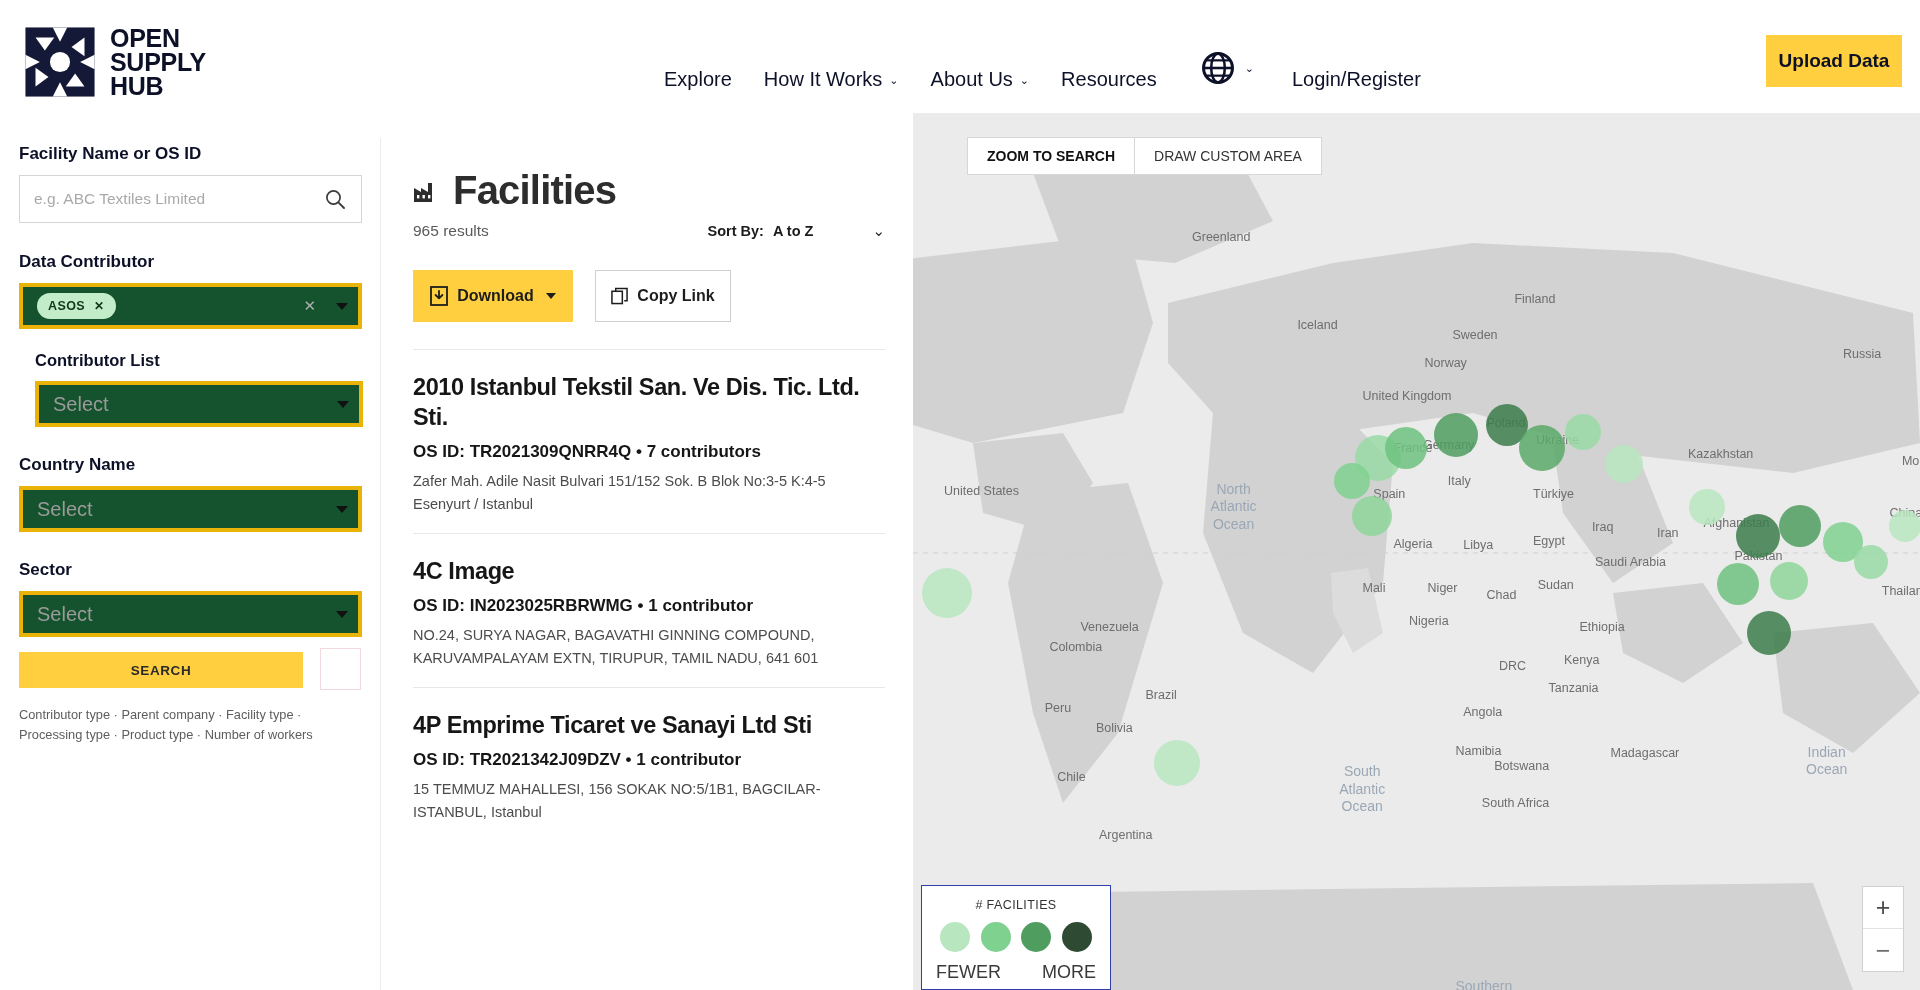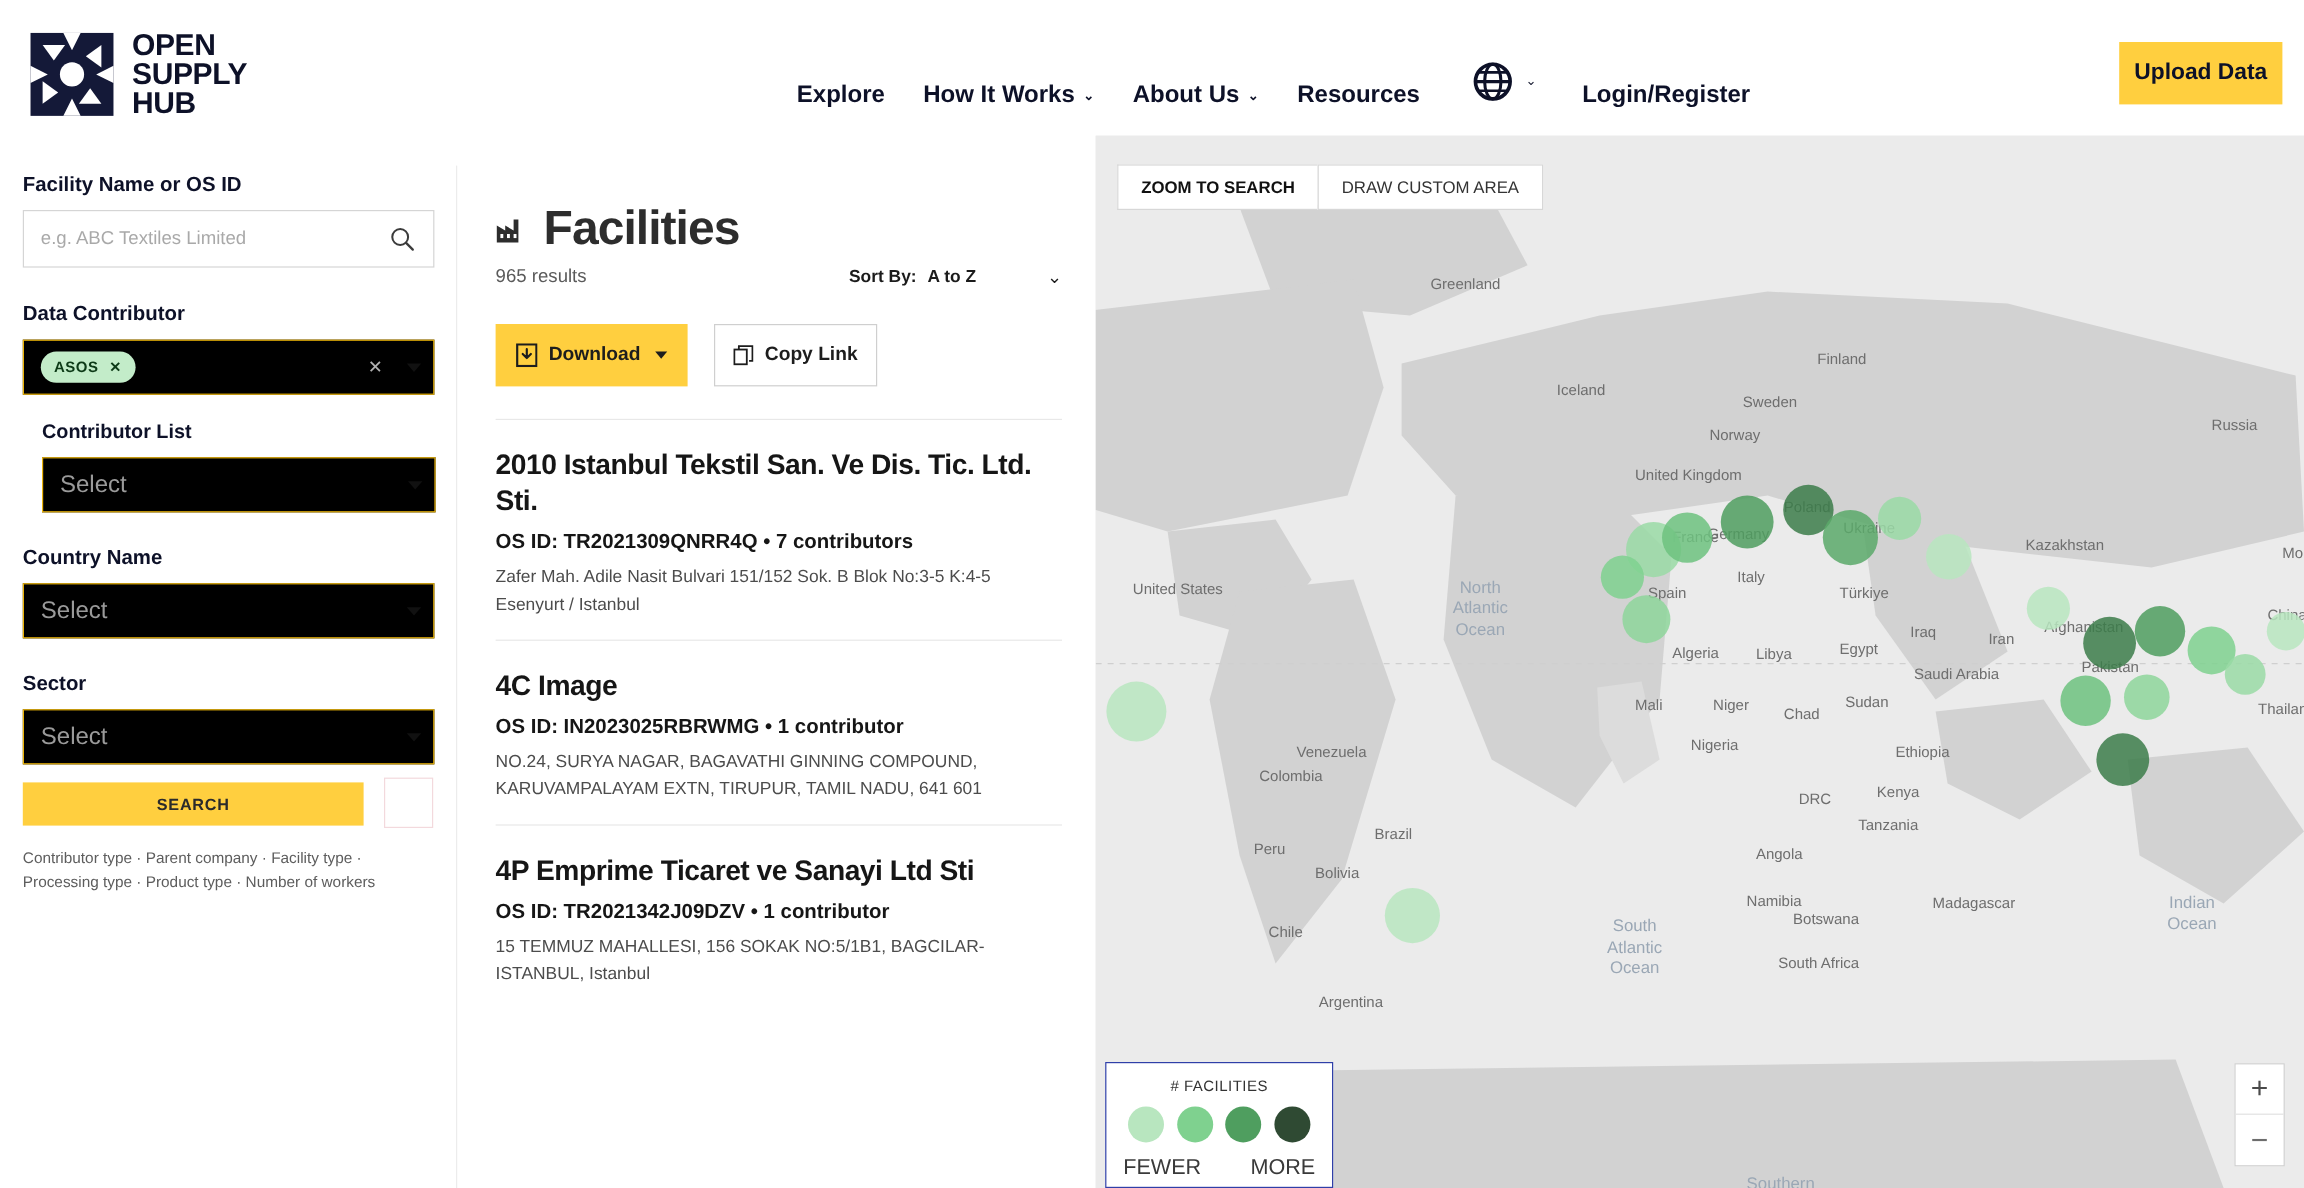--- a/index.html
+++ b/index.html
@@ -19,21 +19,21 @@
     display: flex; align-items: center;
   }
   .logo-wrap { position: absolute; left: 24px; top: 26px; display: flex; align-items: center; gap: 14px; }
   .logo-mark { width: 72px; height: 72px; }
   .logo-text {
     font-weight: 800; font-size: 25px; line-height: 24px;
     color: #0d1128; letter-spacing: -0.3px;
   }
   .nav { position: absolute; left: 648px; top: 44px; display: flex; align-items: center; gap: 0px; }
   .nav-item {
-    font-size: 20px; font-weight: 700; color: #0d1128;
+    font-size: 20px; font-weight: 400; color: #0d1128;
     display: flex; align-items: center; gap: 7px;
     padding: 0 16px; cursor: pointer; white-space: nowrap; margin-top: 24px;
   }
   .caret { font-size: 11px; color: #0d1128; line-height: 1; position: relative; top: 1px; }
   .globe-item { padding: 0 14px 0 28px; display: flex; align-items: center; gap: 10px; cursor: pointer; }
   .globe { width: 34px; height: 34px; }
   .upload-btn {
     position: absolute; right: 18px; top: 35px;
     width: 136px; height: 52px; background: #FFCF3F;
     color: #0d1128; font-size: 19px; font-weight: 800;
@@ -58,22 +58,22 @@
     padding: 0 14px; position: relative;
   }
   .text-input input {
     flex: 1; border: none; outline: none; font-size: 15.5px;
     color: #7d7d7d; font-family: inherit; background: transparent;
   }
   .text-input input::placeholder { color: #a9a9a9; }
   .search-glass { width: 24px; height: 24px; flex-shrink: 0; }
 
   .select-box {
-    width: 343px; height: 46px; border: 1px solid #eab308;
-    background: #000000; display: flex; align-items: center;
+    width: 343px; height: 46px; border: 4px solid #eab308;
+    background: #14532d; display: flex; align-items: center;
     padding: 0 10px 0 14px; position: relative; cursor: pointer;
   }
   .select-box.indent { width: 328px; margin-left: 16px; }
   .select-placeholder { font-size: 20px; color: #9a9a9a; flex: 1; }
   .select-arrow {
     width: 0; height: 0; border-left: 6px solid transparent;
     border-right: 6px solid transparent; border-top: 7px solid #111;
     margin-left: 8px;
   }
   .clear-x { font-size: 15px; color: #b0b0b0; margin-right: 12px; }
@@ -162,21 +162,21 @@
     width: 1007px; height: 877px;
     background: #e9e9e9; overflow: hidden;
   }
   .map-svg { position: absolute; inset: 0; width: 100%; height: 100%; }
   .map-topbar { position: absolute; left: 18px; top: 24px; display: flex; }
   .map-tab {
     height: 38px; background: #fff; display: flex; align-items: center;
     padding: 0 19px; font-size: 14px; color: #333; cursor: pointer;
     border: 1px solid #d7d7d7; white-space: nowrap;
   }
-  .map-tab.active { font-weight: 800; color: #111; border-right: none; }
+  .map-tab.active { font-weight: 800; color: #111; border-right: none; margin-left: 36px; }
   .map-label {
     position: absolute; font-size: 12.5px; color: #6e6e6e;
     white-space: nowrap; pointer-events: none;
   }
   .map-label.ocean { color: #9aa7b5; font-size: 14px; font-style: normal; line-height: 1.25; text-align: center; }
   .legend {
     position: absolute; left: 8px; bottom: 0px;
     width: 190px; height: 105px; background: #fff;
     border: 1.5px solid #2f3fa8; padding: 12px 14px 0 14px;
   }

